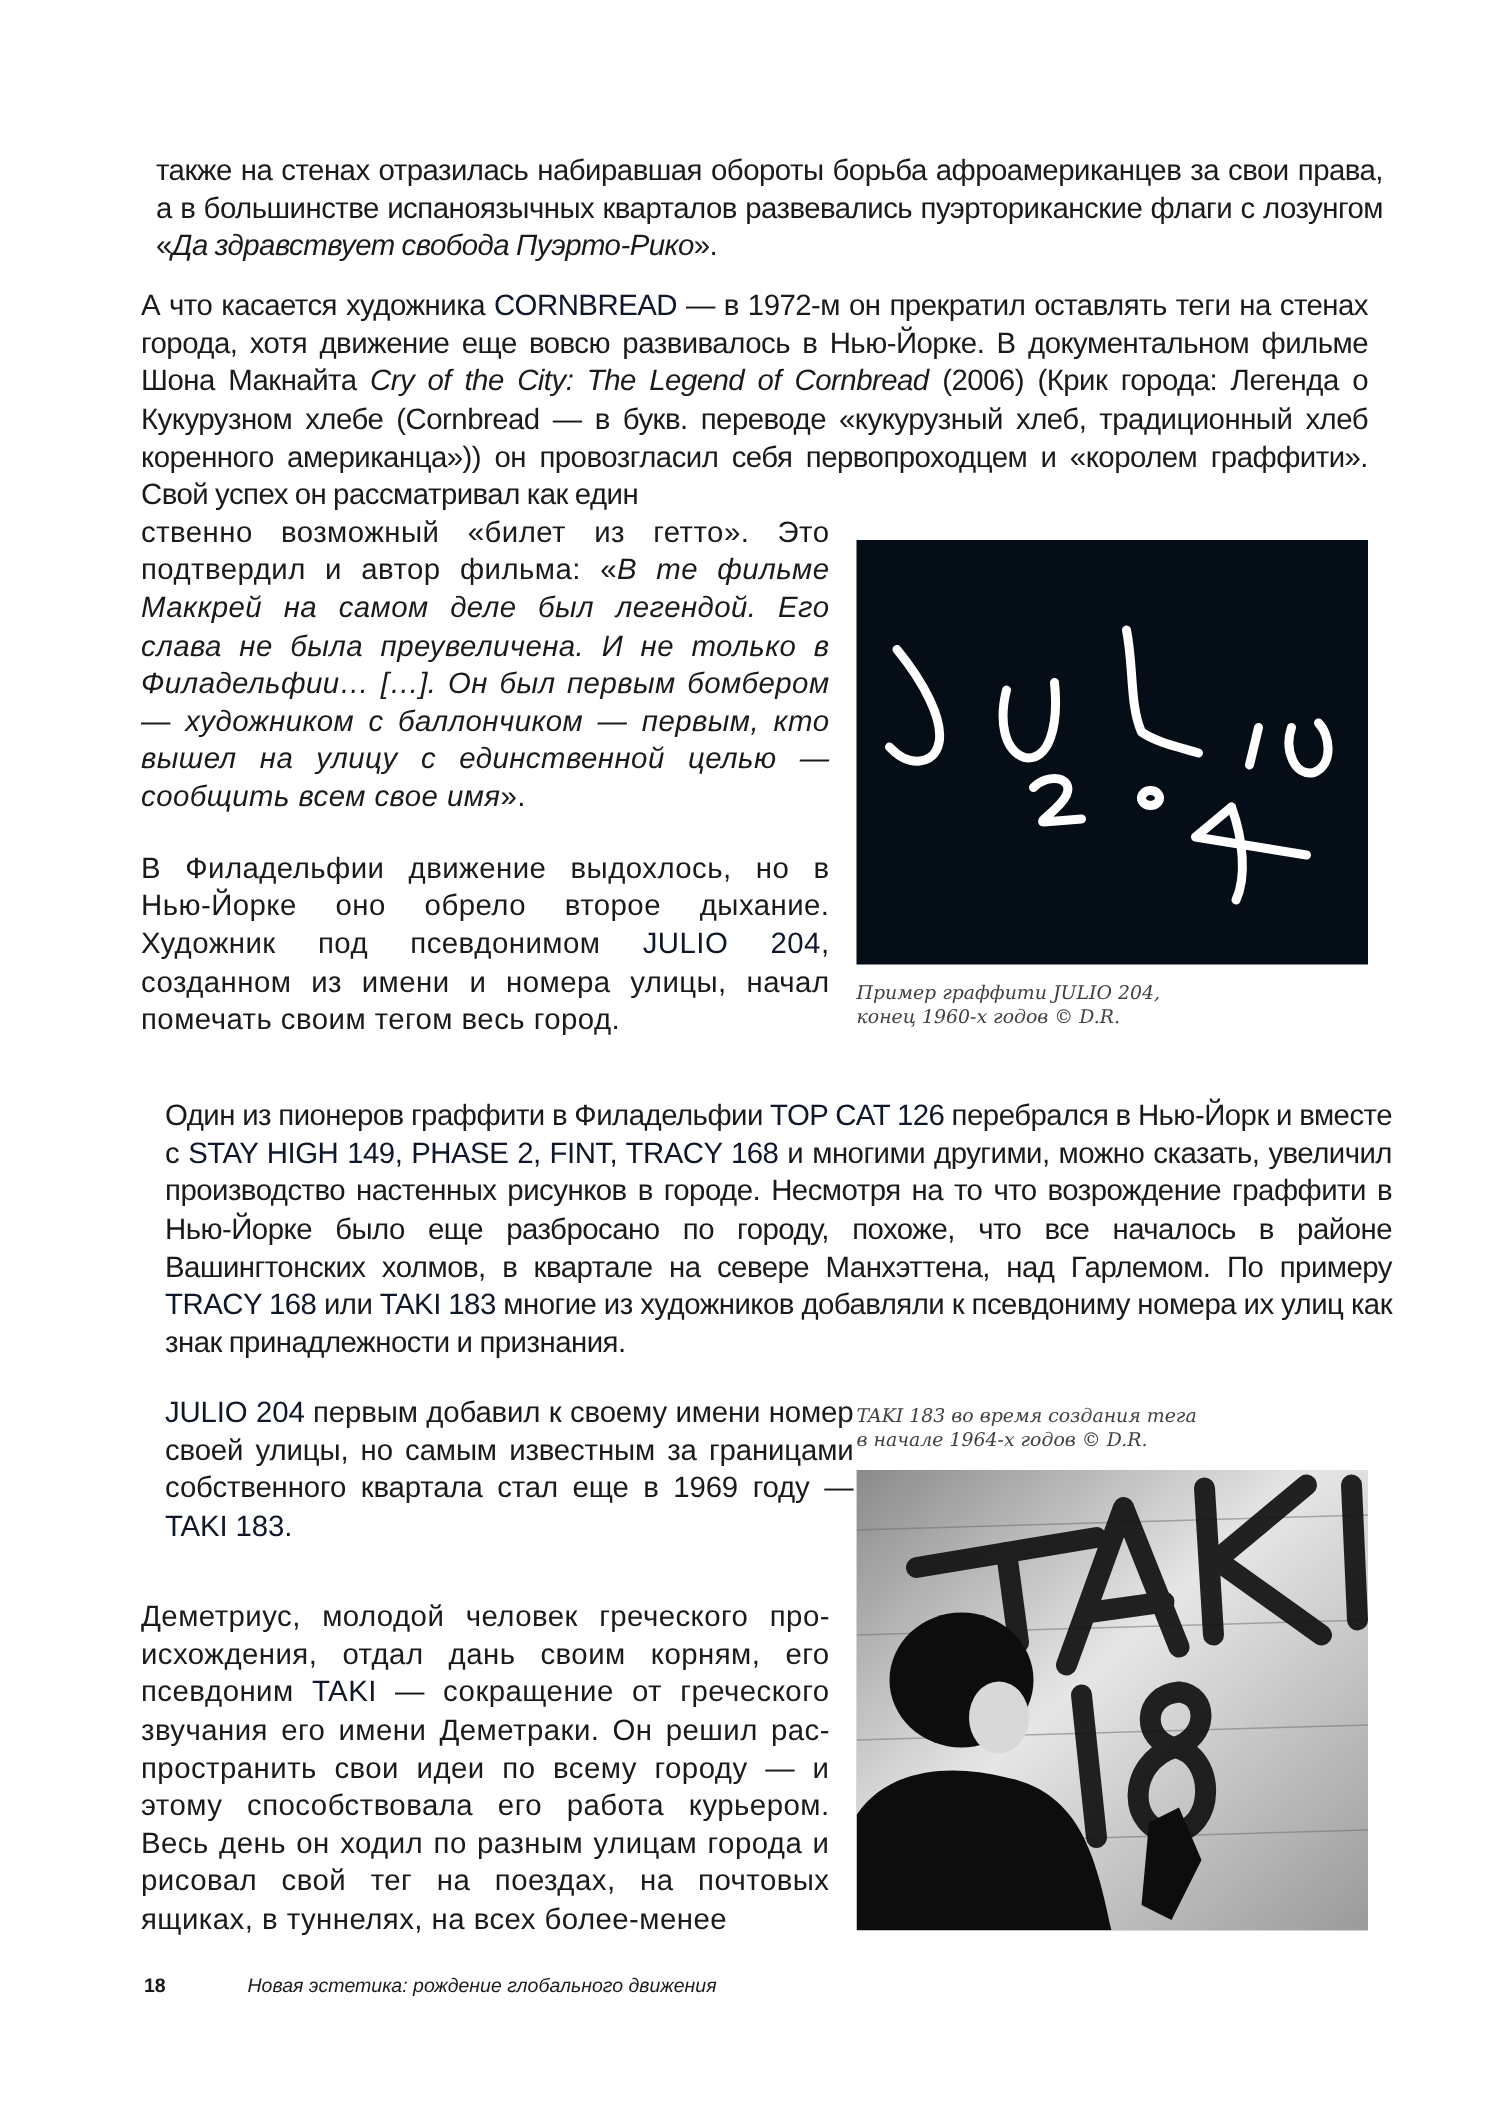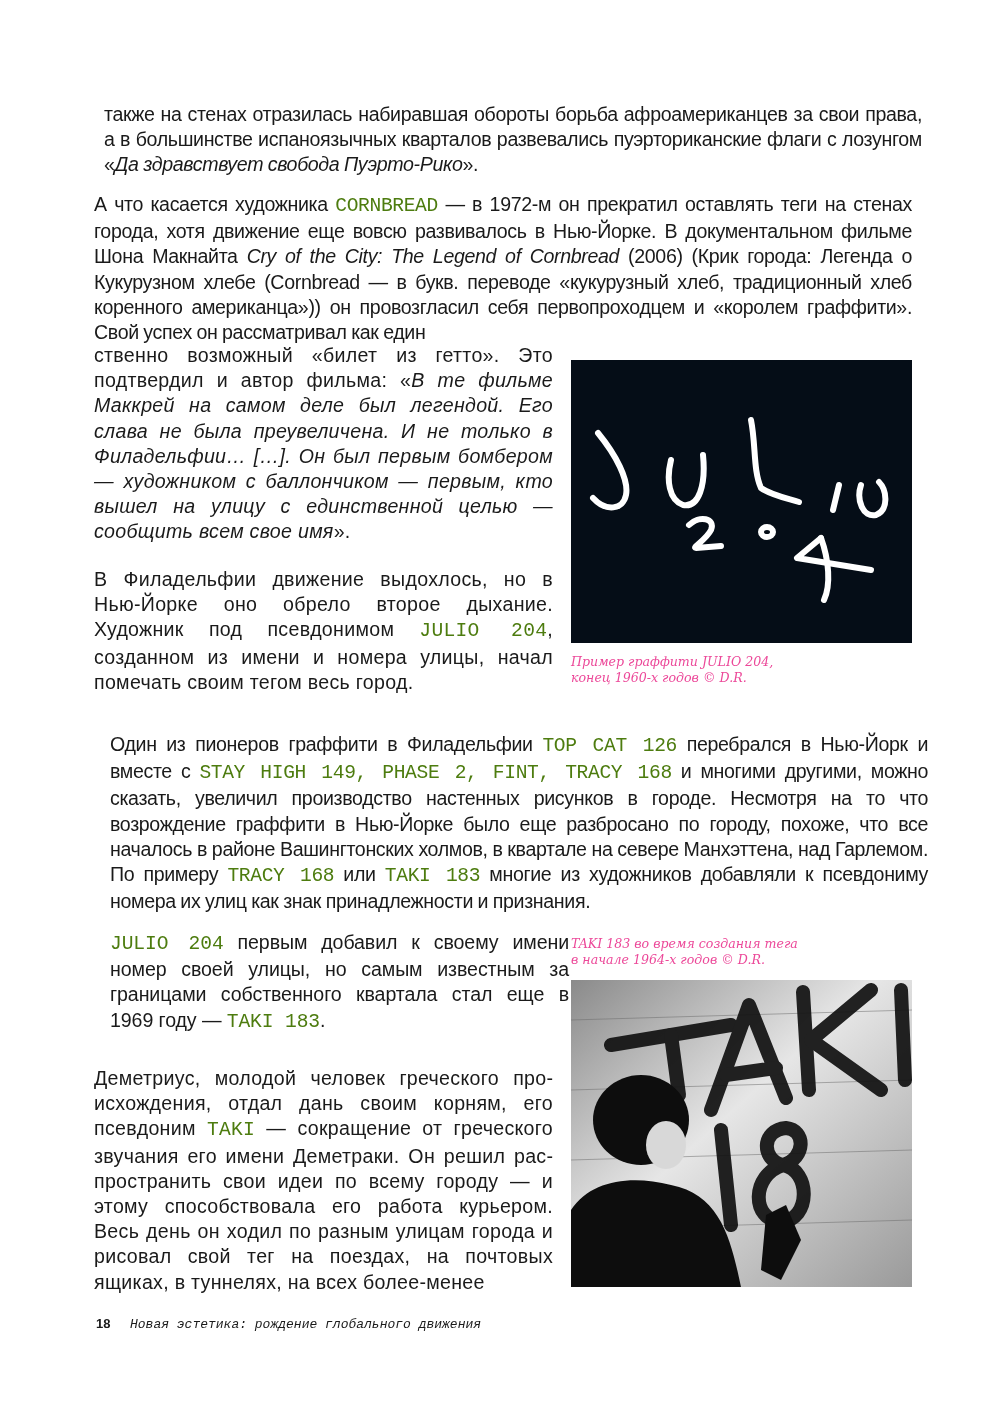--- a/index.html
+++ b/index.html
@@ -2,28 +2,28 @@
 <html><head>
   <meta charset="utf-8">
   <style>
     html, body { margin: 0; padding: 0; background: #ffffff; }
     body { width: 1000px; height: 1411px; position: relative; overflow: hidden;
            font-family: "Liberation Sans", sans-serif; color: #1a1a1a; }
     .para { position: absolute; font-size: 19.6px; line-height: 25.2px; text-align: justify;
             font-family: "Liberation Sans", sans-serif; }
     .narrow { letter-spacing: -0.35px; word-spacing: -0.5px; }
     .wide { letter-spacing: 0.3px; }
-    .hl { color: #4d7c0f; font-family: Liberation Mono, monospace; }
+    .hl { color: #0f172a; }
     em { font-style: italic; }
     .fig { position: absolute; background: #050d17; overflow: hidden; }
     .caption { position: absolute; font-family: "DejaVu Serif", serif; font-style: italic;
-               font-size: 12.6px; line-height: 16px; color: #ec4899; }
+               font-size: 12.6px; line-height: 16px; color: #404040; }
     .footer { position: absolute; left: 96px; top: 1316px; font-size: 13px; }
     .footer .num { font-family: "Liberation Sans", sans-serif; font-weight: bold; display: inline-block; width: 34px; }
-    .footer .title { font-family: Liberation Mono, monospace; font-style: italic; }
+    .footer .title { font-family: Liberation Sans, sans-serif; font-style: italic; margin-left: 35px; }
   </style>
 </head>
 <body>
 
 <p class="para narrow" style="left:94px; top:92px; width:818px; margin:10px;">
   <span>также на стенах отразилась набиравшая обороты борьба афроамериканцев за свои права, а в большинстве испаноязычных кварталов развевались пуэрторикан­ские флаги с лозунгом «</span><em>Да здравствует свобода Пуэрто-Рико</em><span>».</span>
 </p>
 
 <p class="para narrow" style="left:94px; top:192px; width:818px; margin:0;">
   <span>А что касается художника </span><span class="hl">CORNBREAD</span><span> — в 1972-м он прекратил оставлять теги на стенах города, хотя движение еще вовсю развивалось в Нью-Йорке. В доку­ментальном фильме Шона Макнайта </span><em>Cry of the City: The Legend of Cornbread</em><span> (2006) (Крик города: Легенда о Кукурузном хлебе (Cornbread — в букв. переводе «куку­рузный хлеб, традиционный хлеб коренного американца»)) он провозгласил себя первопроходцем и «королем граффити». Свой успех он рассматривал как един­</span>

